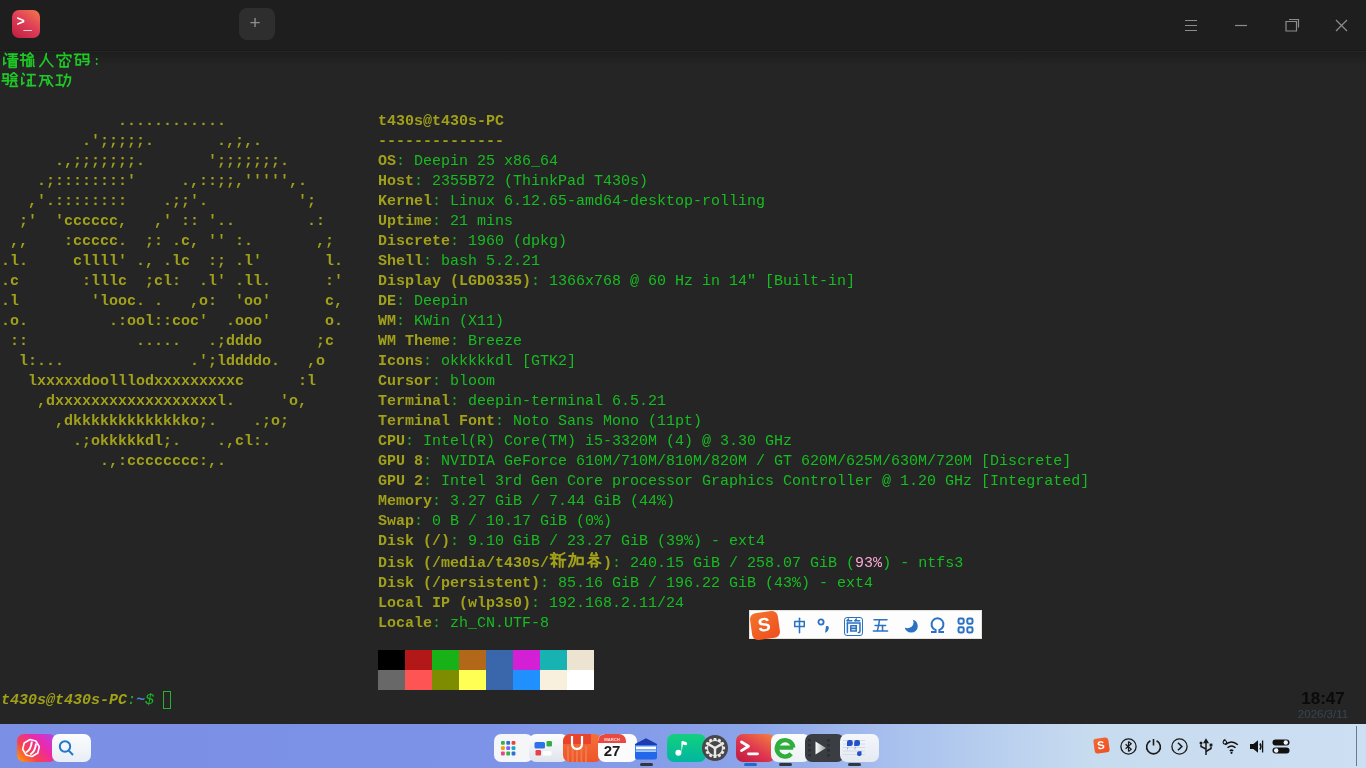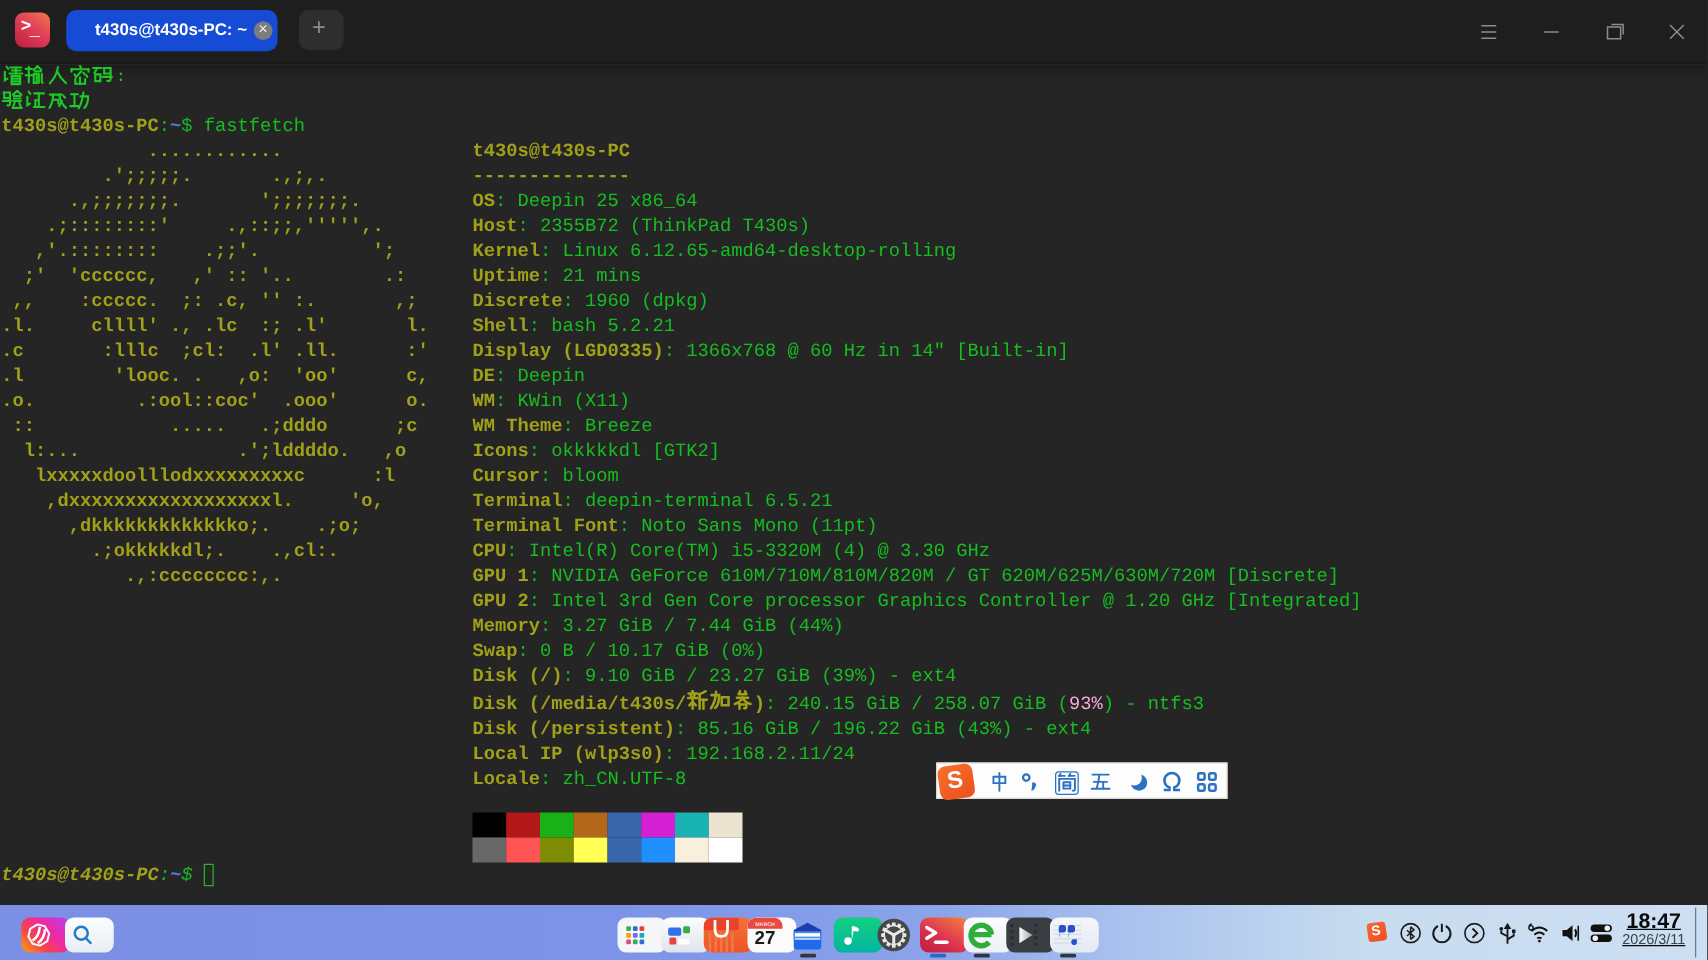--- a/index.html
+++ b/index.html
@@ -39,37 +39,33 @@
   
   #sogou { position:absolute; left:749px; top:610px; width:233px; height:29px; background:#fdfdfd; border:1px solid #e4e2da; }
   #sogou .sg-i { position:absolute; top:6px; }
   #sogou .sg-i svg.cjk { width:17px; height:17px; }
   #sogou .sg-i svg.cjk path { stroke-width:9; }
   
   #taskbar { position:absolute; left:0; top:724px; width:1366px; height:44px;
     background:linear-gradient(90deg,#7b8fe4 0%,#7c93e8 36%,#8ba4e9 55%,#a9c2ee 66%,#c8dcef 80%,#cddff2 100%); }
   .dock { position:absolute; top:10px; width:39px; height:28px; border-radius:7px; overflow:hidden; }
   .ind { position:absolute; top:38.5px; width:13px; height:3.5px; border-radius:1.8px; background:#33373c; }
-  #clock { position:absolute; left:1280px; top:728px; width:86px; text-align:center; color:#0a0a0a;text-decoration:underline; }
+  #clock { position:absolute; left:1280px; top:690px; width:86px; text-align:center; color:#0a0a0a; }
   #clock .tm { font-size:17px; font-weight:bold; line-height:18px; }
   #clock .dt { font-size:11.5px; color:#38454e; line-height:13px; }
   #traysep { position:absolute; left:1356px; top:726px; width:1px; height:40px; background:#6b7b8c; }
 </style>
 </head>
 <body>
 <div id="screen">
 
   <div id="titlebar">
     <div id="appicon">
         <span class="gt">&gt;</span>
         <span class="us">_</span>
-      </div>
-    <div id="tab">
-        <span class="t">t430s@t430s-PC: ~</span>
-        <span class="close"></span>
       </div>
     <div id="plustab"></div>
     <svg class="winbtn" width="1366" height="51">
       <g stroke="#8c8c8c" stroke-width="1.2" fill="none">
         <path d="M1185 20.5h12M1185 25.5h12M1185 30.5h12"></path>
         <path d="M1235 25.5h12"></path>
         <path d="M1289 19.5h9.5v8M1286 21.5h10.5v9.5h-10.5z"></path>
         <path d="M1336 20l11 11M1347 20l-11 11"></path>
       </g>
     </svg>
@@ -157,21 +153,20 @@
             <path d="M58 22 C62 48 74 70 90 84"></path>
             <path d="M70 52 L58 76"></path>
             <path d="M78 28 L86 36"></path>
           </svg><svg class="cjk" viewBox="0 0 100 100">
             <path d="M8 20 L40 20"></path>
             <path d="M24 20 L24 76"></path>
             <path d="M4 76 L44 76"></path>
             <path d="M52 30 L88 30 C88 58 82 74 70 84"></path>
             <path d="M66 12 C62 44 54 68 44 86"></path>
           </svg></span></pre>
-    <pre style="left:1px; top:40px;"><span class="ol">t430s@t430s-PC</span><span class="gr">:</span><span class="bl">~</span><span class="gr">$ </span><span class="gv">fastfetch</span></pre>
     <pre id="art" class="ol" style="left:1px; top:60px;">             ............
          .';;;;;.       .,;,.
       .,;;;;;;;.       ';;;;;;;.
     .;::::::::'     .,::;;,''''',.
    ,'.::::::::    .;;'.          ';
   ;'  'cccccc,   ,' :: '..        .:
  ,,    :ccccc.  ;: .c, '' :.       ,;
 .l.     cllll' ., .lc  :; .l'       l.
 .c       :lllc  ;cl:  .l' .ll.      :'
 .l        'looc. .   ,o:  'oo'      c,
@@ -193,21 +188,21 @@
 <span class="ol">Shell</span><span class="gr">: </span><span class="gv">bash 5.2.21</span>
 <span class="ol">Display (LGD0335)</span><span class="gr">: </span><span class="gv">1366x768 @ 60 Hz in 14" [Built-in]</span>
 <span class="ol">DE</span><span class="gr">: </span><span class="gv">Deepin</span>
 <span class="ol">WM</span><span class="gr">: </span><span class="gv">KWin (X11)</span>
 <span class="ol">WM Theme</span><span class="gr">: </span><span class="gv">Breeze</span>
 <span class="ol">Icons</span><span class="gr">: </span><span class="gv">okkkkkdl [GTK2]</span>
 <span class="ol">Cursor</span><span class="gr">: </span><span class="gv">bloom</span>
 <span class="ol">Terminal</span><span class="gr">: </span><span class="gv">deepin-terminal 6.5.21</span>
 <span class="ol">Terminal Font</span><span class="gr">: </span><span class="gv">Noto Sans Mono (11pt)</span>
 <span class="ol">CPU</span><span class="gr">: </span><span class="gv">Intel(R) Core(TM) i5-3320M (4) @ 3.30 GHz</span>
-<span class="ol">GPU 1</span><span class="gr">: </span><span class="gv">NVIDIA GeForce 610M/710M/810M/820M / GT 620M/625M/630M/720M [Discrete]</span>
+<span class="ol">GPU 8</span><span class="gr">: </span><span class="gv">NVIDIA GeForce 610M/710M/810M/820M / GT 620M/625M/630M/720M [Discrete]</span>
 <span class="ol">GPU 2</span><span class="gr">: </span><span class="gv">Intel 3rd Gen Core processor Graphics Controller @ 1.20 GHz [Integrated]</span>
 <span class="ol">Memory</span><span class="gr">: </span><span class="gv">3.27 GiB / 7.44 GiB (44%)</span>
 <span class="ol">Swap</span><span class="gr">: </span><span class="gv">0 B / 10.17 GiB (0%)</span>
 <span class="ol">Disk (/)</span><span class="gr">: </span><span class="gv">9.10 GiB / 23.27 GiB (39%) - ext4</span>
 <span class="ol">Disk (/media/t430s/<svg class="cjk" viewBox="0 0 100 100">
             <path d="M26 4 L30 12"></path>
             <path d="M8 16 L48 16"></path>
             <path d="M18 24 L22 32"></path>
             <path d="M36 24 L32 32"></path>
             <path d="M6 38 L50 38"></path>

